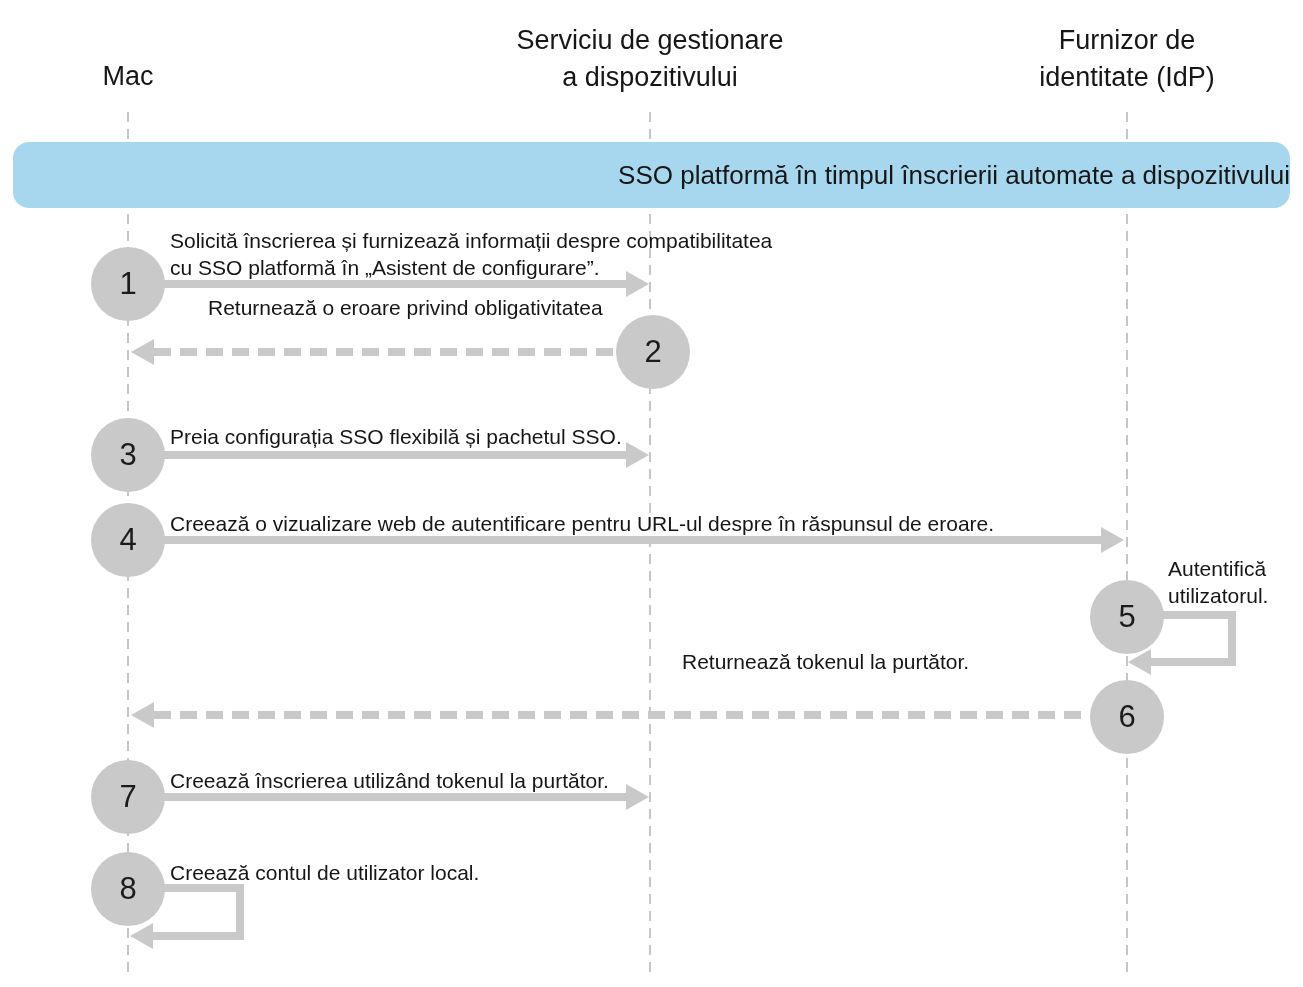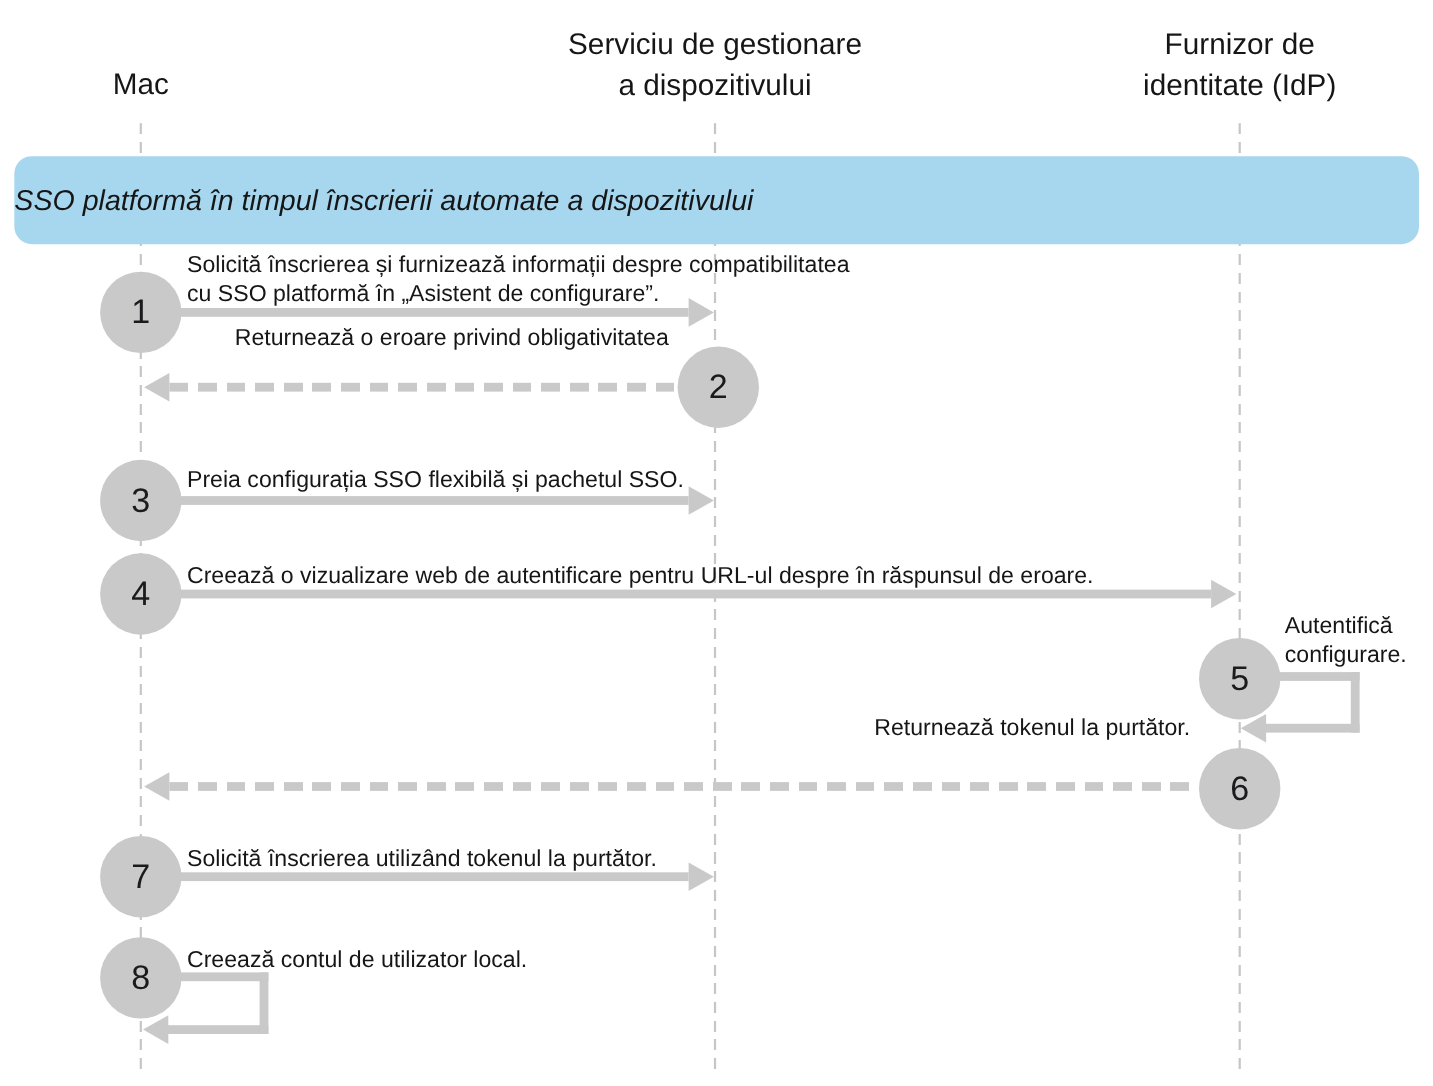--- a/index.html
+++ b/index.html
@@ -30,27 +30,26 @@
     position:absolute;
     text-align:center;
     font-size:27px;
     line-height:37px;
     color:var(--c-text);
     z-index:4;
   }
   .actor span{display:block;}
   .banner{
     position:absolute;
-    left:13px;top:142px;width:1277px;height:80px;
+    left:13px;top:142px;width:1277px;height:66px;
     background:var(--c-banner);
     border-radius:16px;
-    display:flex;align-items:center;justify-content:flex-start;
+    display:flex;align-items:center;justify-content:flex-end;
     font-size:26px;
     z-index:2;
-    font-style:italic;
   }
   .circle{
     position:absolute;
     width:74px;height:74px;
     border-radius:50%;
     background:var(--c-gray);
     display:flex;align-items:center;justify-content:center;
     font-size:31px;
     color:#1b1b1d;
     z-index:3;
@@ -86,21 +85,21 @@
     border-left:none;
     z-index:1;
   }
   .msg{
     position:absolute;
     font-size:21px;
     line-height:27px;
     white-space:nowrap;
     z-index:4;
   }
-  .msg.right{text-align:right;}
+  .msg.right{text-align:left;}
   .msg span{display:block;}
 </style>
 </head>
 <body>
 
 <div class="canvas">
 
   <div class="lifeline" style="left:127px;"></div>
   <div class="lifeline" style="left:649px;"></div>
   <div class="lifeline" style="left:1126px;"></div>
@@ -145,35 +144,35 @@
 
   <div class="msg" style="left:170px;top:510px;">
     <span>Creează o vizualizare web de autentificare pentru URL-ul despre în răspunsul de eroare.</span>
   </div>
   <div class="arrow-line" style="left:163px;top:536px;width:938px;"></div>
   <div class="ah-right" style="left:1101px;top:527px;"></div>
   <div class="circle" style="left:91px;top:503px;">4</div>
 
   <div class="msg" style="left:1168px;top:555px;">
     <span>Autentifică</span>
-    <span>configurare.</span>
+    <span>utilizatorul.</span>
   </div>
   <div class="loop" style="left:1150px;top:611px;width:86px;height:55px;"></div>
   <div class="ah-left" style="left:1128px;top:649px;"></div>
   <div class="circle" style="left:1090px;top:580px;">5</div>
 
   <div class="msg right" style="left:682px;top:648px;width:400px;">
     <span>Returnează tokenul la purtător.</span>
   </div>
   <div class="ah-left" style="left:131px;top:702px;"></div>
   <div class="arrow-line dashed" style="left:154px;top:711px;width:936px;"></div>
   <div class="circle" style="left:1090px;top:680px;">6</div>
 
   <div class="msg" style="left:170px;top:767px;">
-    <span>Solicită înscrierea utilizând tokenul la purtător.</span>
+    <span>Creează înscrierea utilizând tokenul la purtător.</span>
   </div>
   <div class="arrow-line" style="left:163px;top:793px;width:463px;"></div>
   <div class="ah-right" style="left:626px;top:784px;"></div>
   <div class="circle" style="left:91px;top:760px;">7</div>
 
   <div class="msg" style="left:170px;top:859px;">
     <span>Creează contul de utilizator local.</span>
   </div>
   <div class="loop" style="left:150px;top:884px;width:94px;height:56px;"></div>
   <div class="ah-left" style="left:130px;top:923px;"></div>

